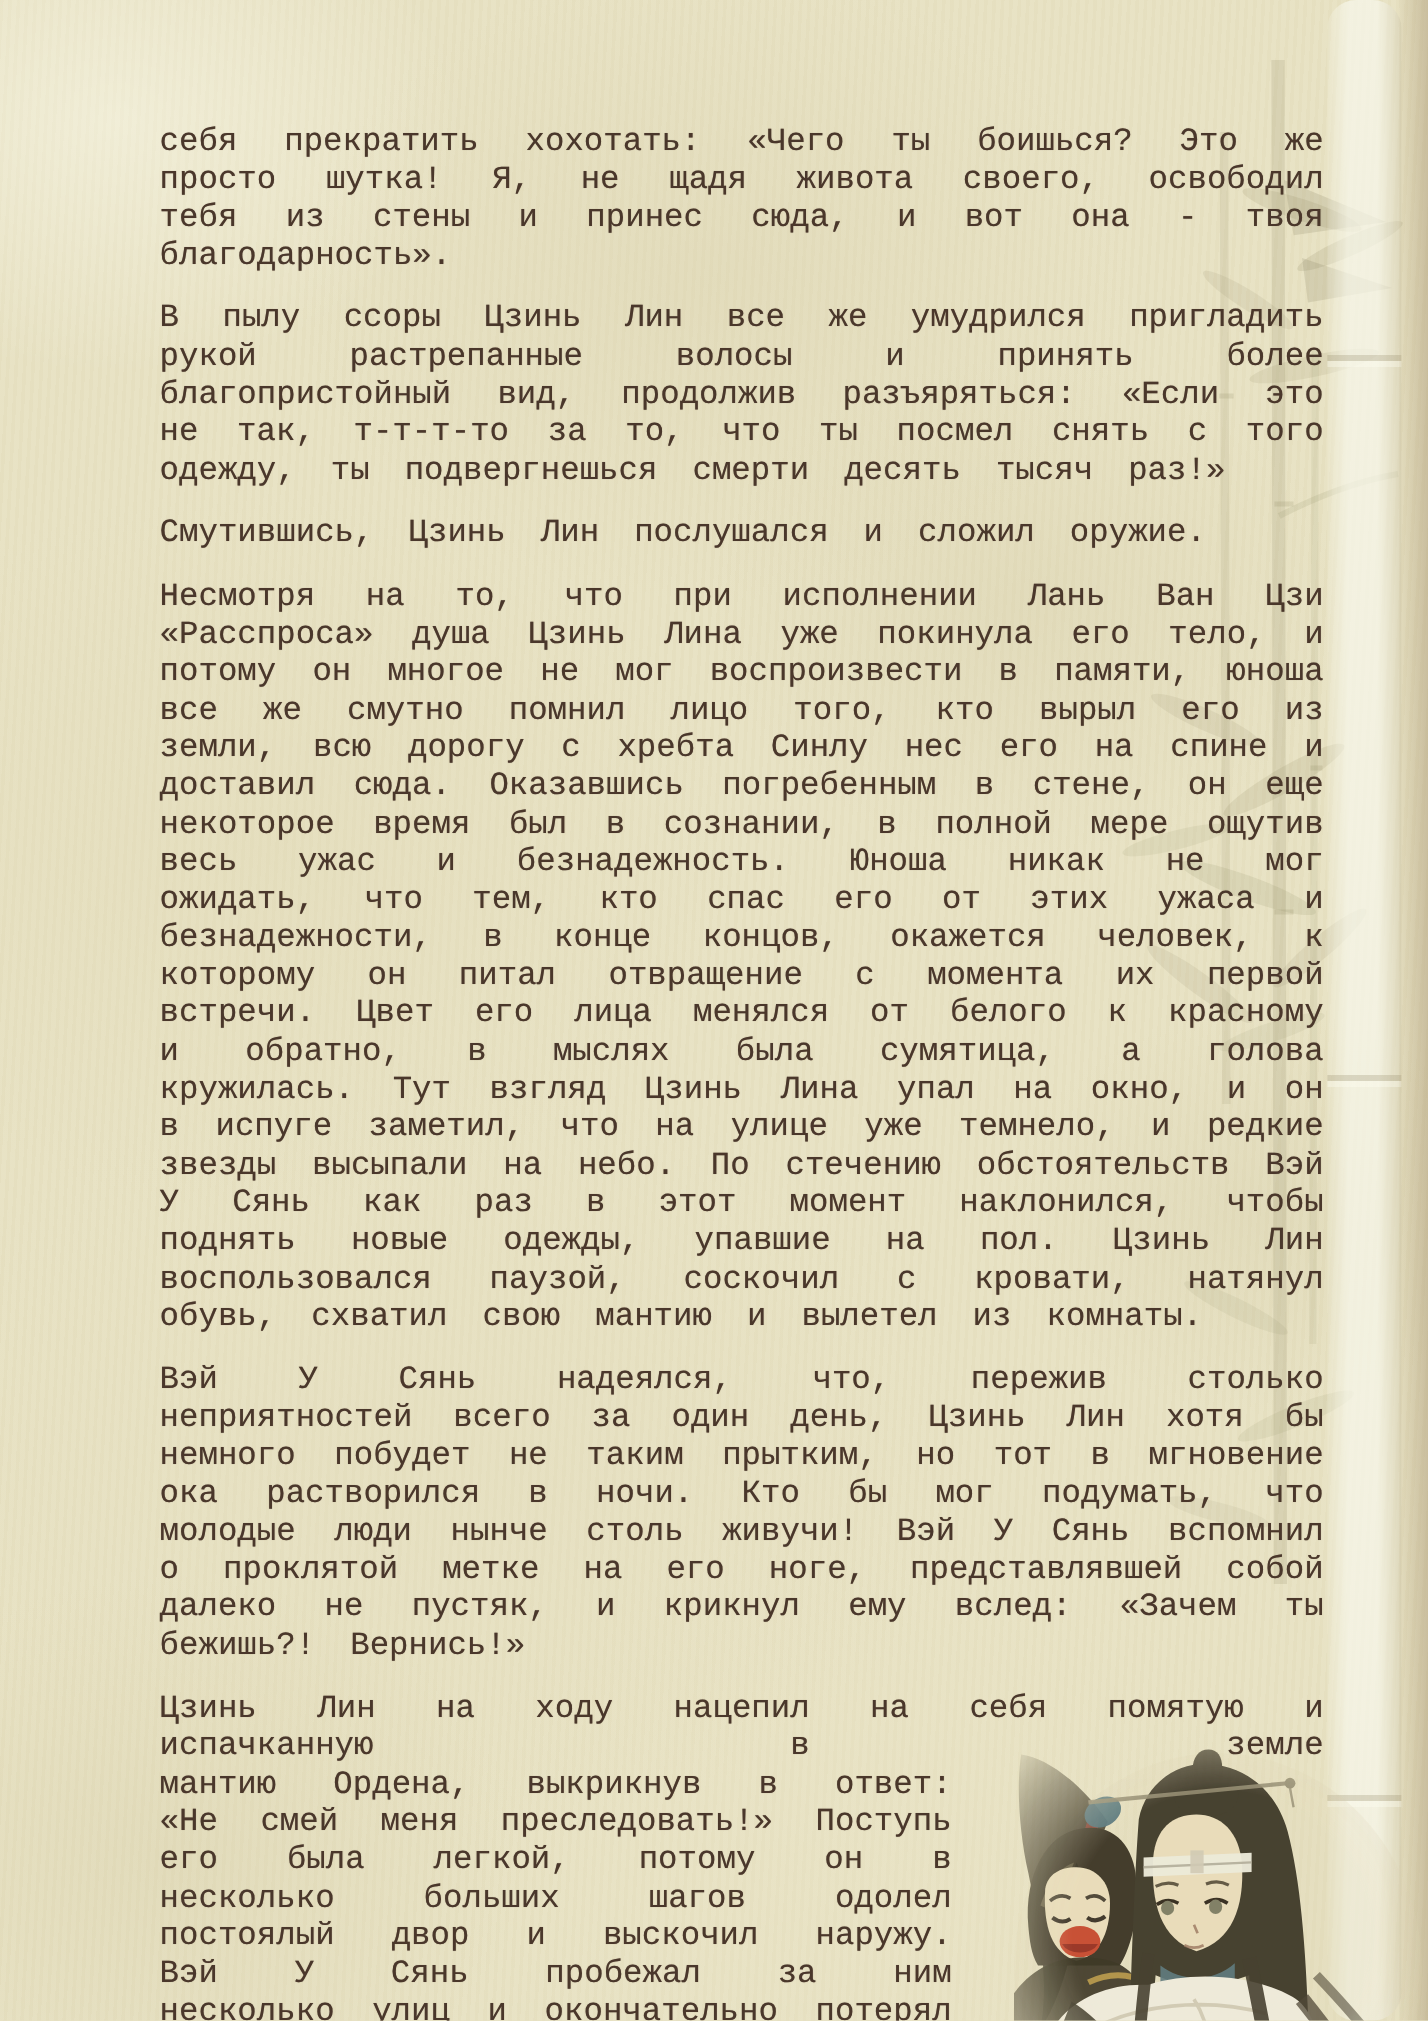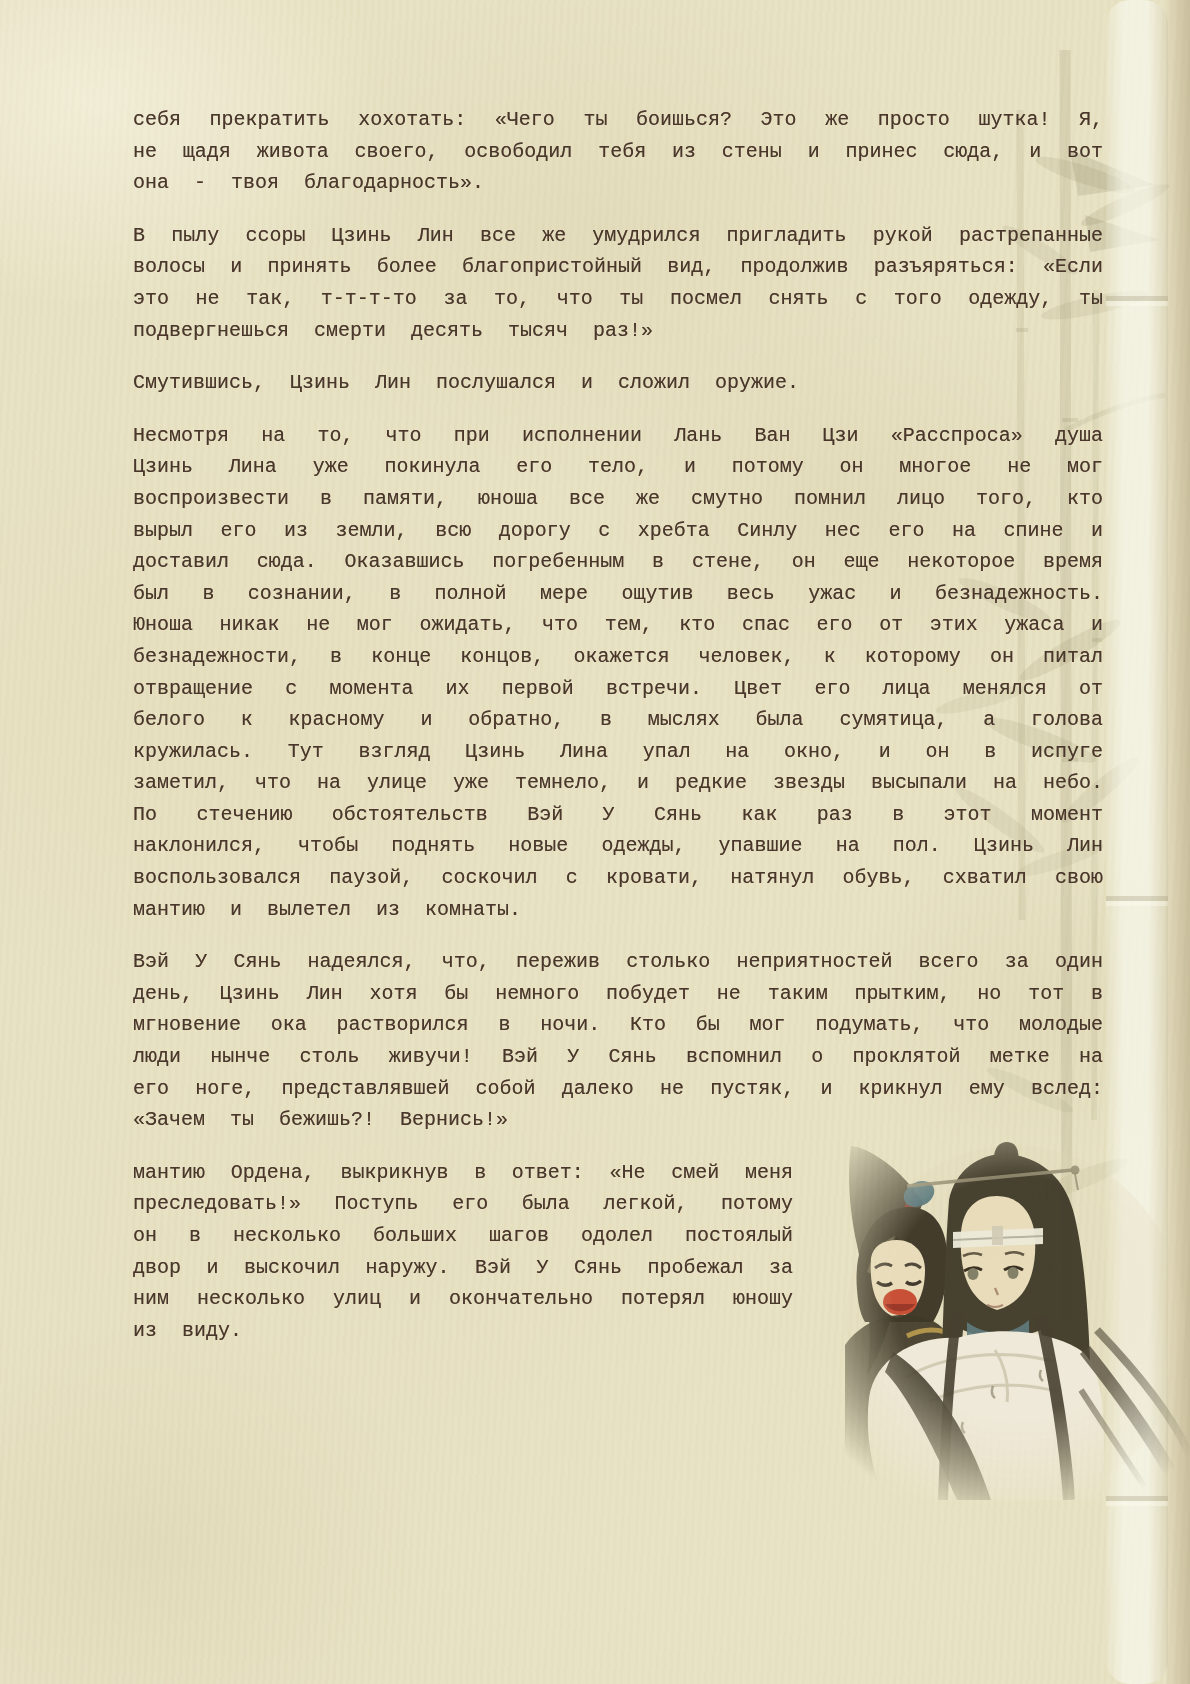--- a/index.html
+++ b/index.html
@@ -25,21 +25,21 @@
   .stalk-band{position:absolute;top:0;bottom:0;left:1106px;width:62px;z-index:2;pointer-events:none;
     background:
       repeating-linear-gradient(180deg, rgba(150,140,108,0) 0 296px, rgba(150,140,108,.28) 296px 301px, rgba(255,255,244,.35) 301px 306px, rgba(150,140,108,0) 306px 600px),
       linear-gradient(90deg, rgba(246,246,232,.15), rgba(247,247,235,.72) 28% 68%, rgba(205,198,170,.40));
     border-radius:24px;}
   .edge-shade{position:absolute;top:0;bottom:0;left:1166px;width:24px;z-index:2;pointer-events:none;
     background:linear-gradient(90deg, rgba(188,172,136,.12), rgba(160,140,104,.42));}
 
   
   .text-block{position:relative;z-index:3;padding:104px 0 0 133px;width:970px;box-sizing:content-box;}
-  .para{margin:0 0 21px 0;width:970px;font-size:20px;line-height:31.6px;color:#4a372b;
+  .para{margin:0 0 21px 0;width:970px;font-size:27px;line-height:31.6px;color:#4a372b;
     text-align:justify;word-spacing:13px;text-shadow:0 0 .6px rgba(74,55,43,.55);}
   .para.p7-start{margin-bottom:0;text-align-last:justify;}
   .para.p7-rest{margin-top:0;}
 
   .illu-float{float:right;width:310px;height:330px;position:relative;}
   .illu{display:block;width:345px;height:360px;margin-top:-17px;margin-left:52px;margin-right:-155px;
     opacity:.95;
     -webkit-mask-image:radial-gradient(ellipse 72% 66% at 50% 43%, #000 50%, rgba(0,0,0,0) 97%);
     mask-image:radial-gradient(ellipse 72% 66% at 50% 43%, #000 50%, rgba(0,0,0,0) 97%);}
 </style>
@@ -82,20 +82,21 @@
 
   <div class="stalk-band"></div>
   <div class="edge-shade"></div>
 
   <div class="text-block">
     <p class="para">себя прекратить хохотать: «Чего ты боишься? Это же просто шутка! Я, не щадя живота своего, освободил тебя из стены и принес сюда, и вот она - твоя благодарность».</p>
     <p class="para">В пылу ссоры Цзинь Лин все же умудрился пригладить рукой растрепанные волосы и принять более благопристойный вид, продолжив разъяряться: «Если это не так, т-т-т-то за то, что ты посмел снять с того одежду, ты подвергнешься смерти десять тысяч раз!»</p>
     <p class="para">Смутившись, Цзинь Лин послушался и сложил оружие.</p>
     <p class="para">Несмотря на то, что при исполнении Лань Ван Цзи «Расспроса» душа Цзинь Лина уже покинула его тело, и потому он многое не мог воспроизвести в памяти, юноша все же смутно помнил лицо того, кто вырыл его из земли, всю дорогу с хребта Синлу нес его на спине и доставил сюда. Оказавшись погребенным в стене, он еще некоторое время был в сознании, в полной мере ощутив весь ужас и безнадежность. Юноша никак не мог ожидать, что тем, кто спас его от этих ужаса и безнадежности, в конце концов, окажется человек, к которому он питал отвращение с момента их первой встречи. Цвет его лица менялся от белого к красному и обратно, в мыслях была сумятица, а голова кружилась. Тут взгляд Цзинь Лина упал на окно, и он в испуге заметил, что на улице уже темнело, и редкие звезды высыпали на небо. По стечению обстоятельств Вэй У Сянь как раз в этот момент наклонился, чтобы поднять новые одежды, упавшие на пол. Цзинь Лин воспользовался паузой, соскочил с кровати, натянул обувь, схватил свою мантию и вылетел из комнаты.</p>
     <p class="para">Вэй У Сянь надеялся, что, пережив столько неприятностей всего за один день, Цзинь Лин хотя бы немного побудет не таким прытким, но тот в мгновение ока растворился в ночи. Кто бы мог подумать, что молодые люди нынче столь живучи! Вэй У Сянь вспомнил о проклятой метке на его ноге, представлявшей собой далеко не пустяк, и крикнул ему вслед: «Зачем ты бежишь?! Вернись!»</p>
+    <p class="para p7-start">Цзинь Лин на ходу нацепил на себя помятую и испачканную в земле</p>
 
     <div class="illu-float">
 
       <svg class="illu" viewBox="0 0 345 360">
         <ellipse cx="170" cy="185" rx="170" ry="180" fill="#ded5b5" opacity=".28"></ellipse>
 
         <path d="M78 62 C55 28 25 8 6 6 C2 30 4 70 12 105 C20 145 30 190 22 235 C45 200 52 150 58 115 Z" fill="#3b3424" opacity=".9"></path>
         <path d="M70 58 C50 95 38 130 30 165 C42 150 58 115 70 90 Z" fill="#9c4034" opacity=".8"></path>
         <path d="M64 62 C52 105 44 145 40 180" stroke="#9c4034" stroke-width="6" fill="none" opacity=".7"></path>
         <ellipse cx="74" cy="54" rx="16" ry="12" transform="rotate(-28 74 54)" fill="#4e7078" opacity=".95"></ellipse>

